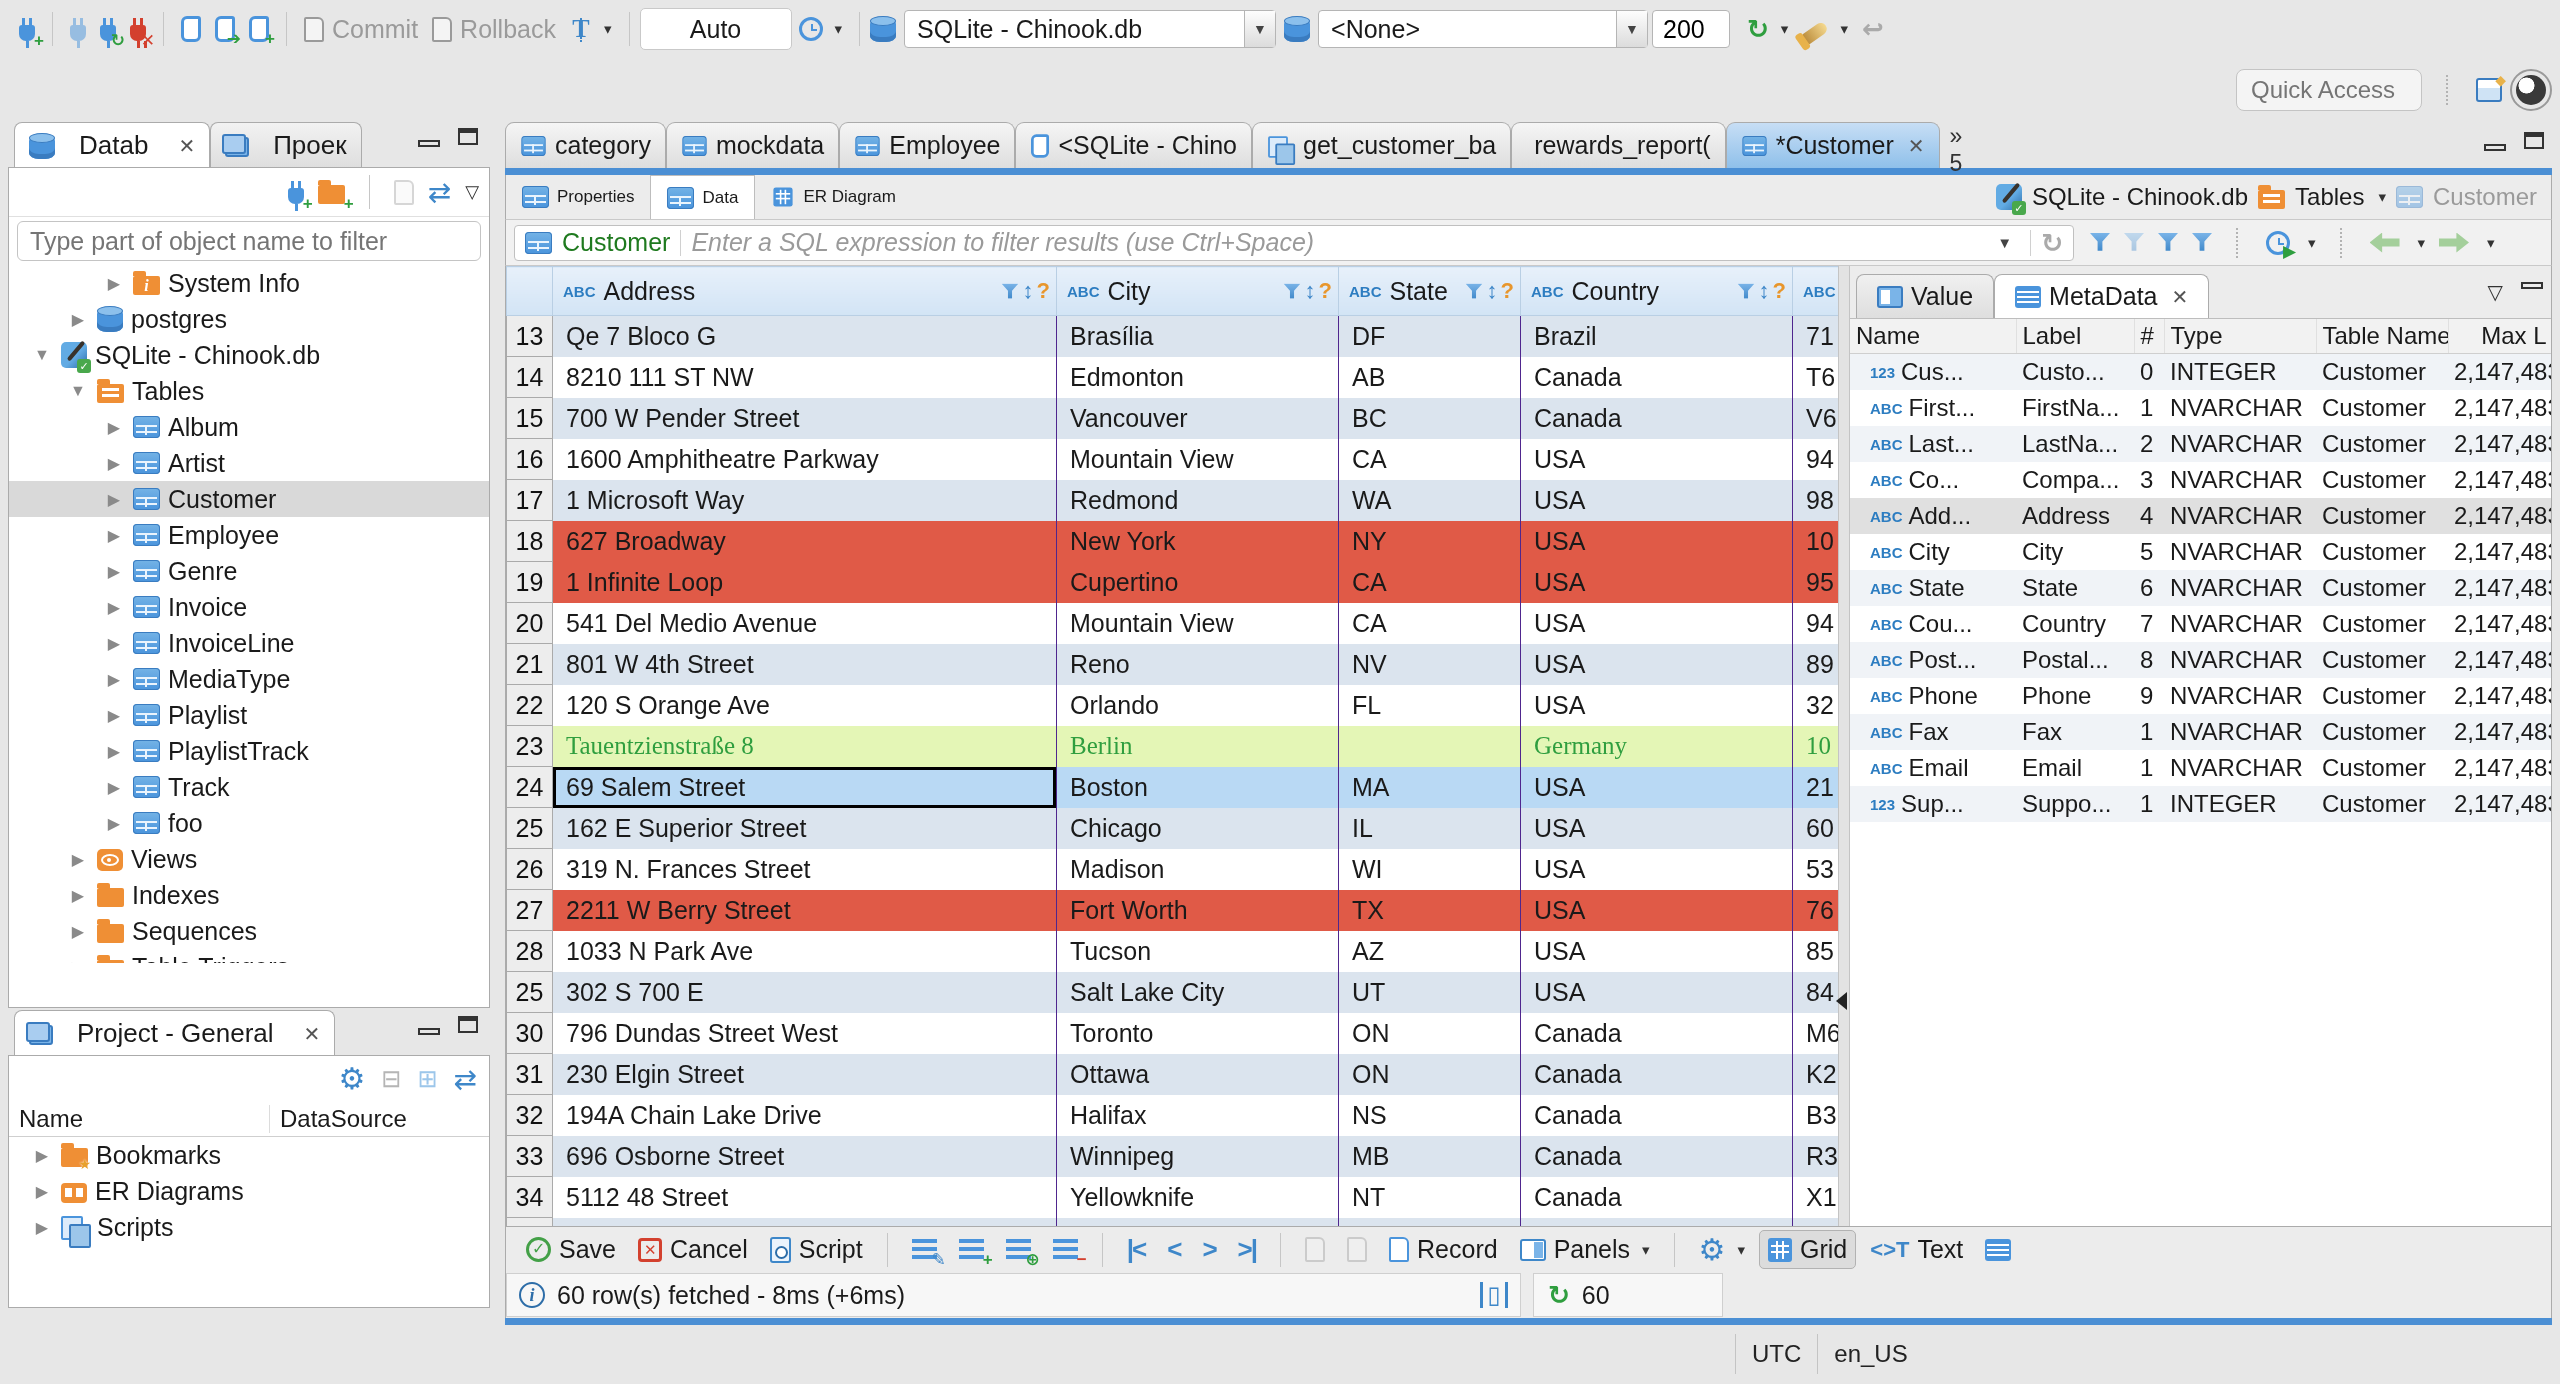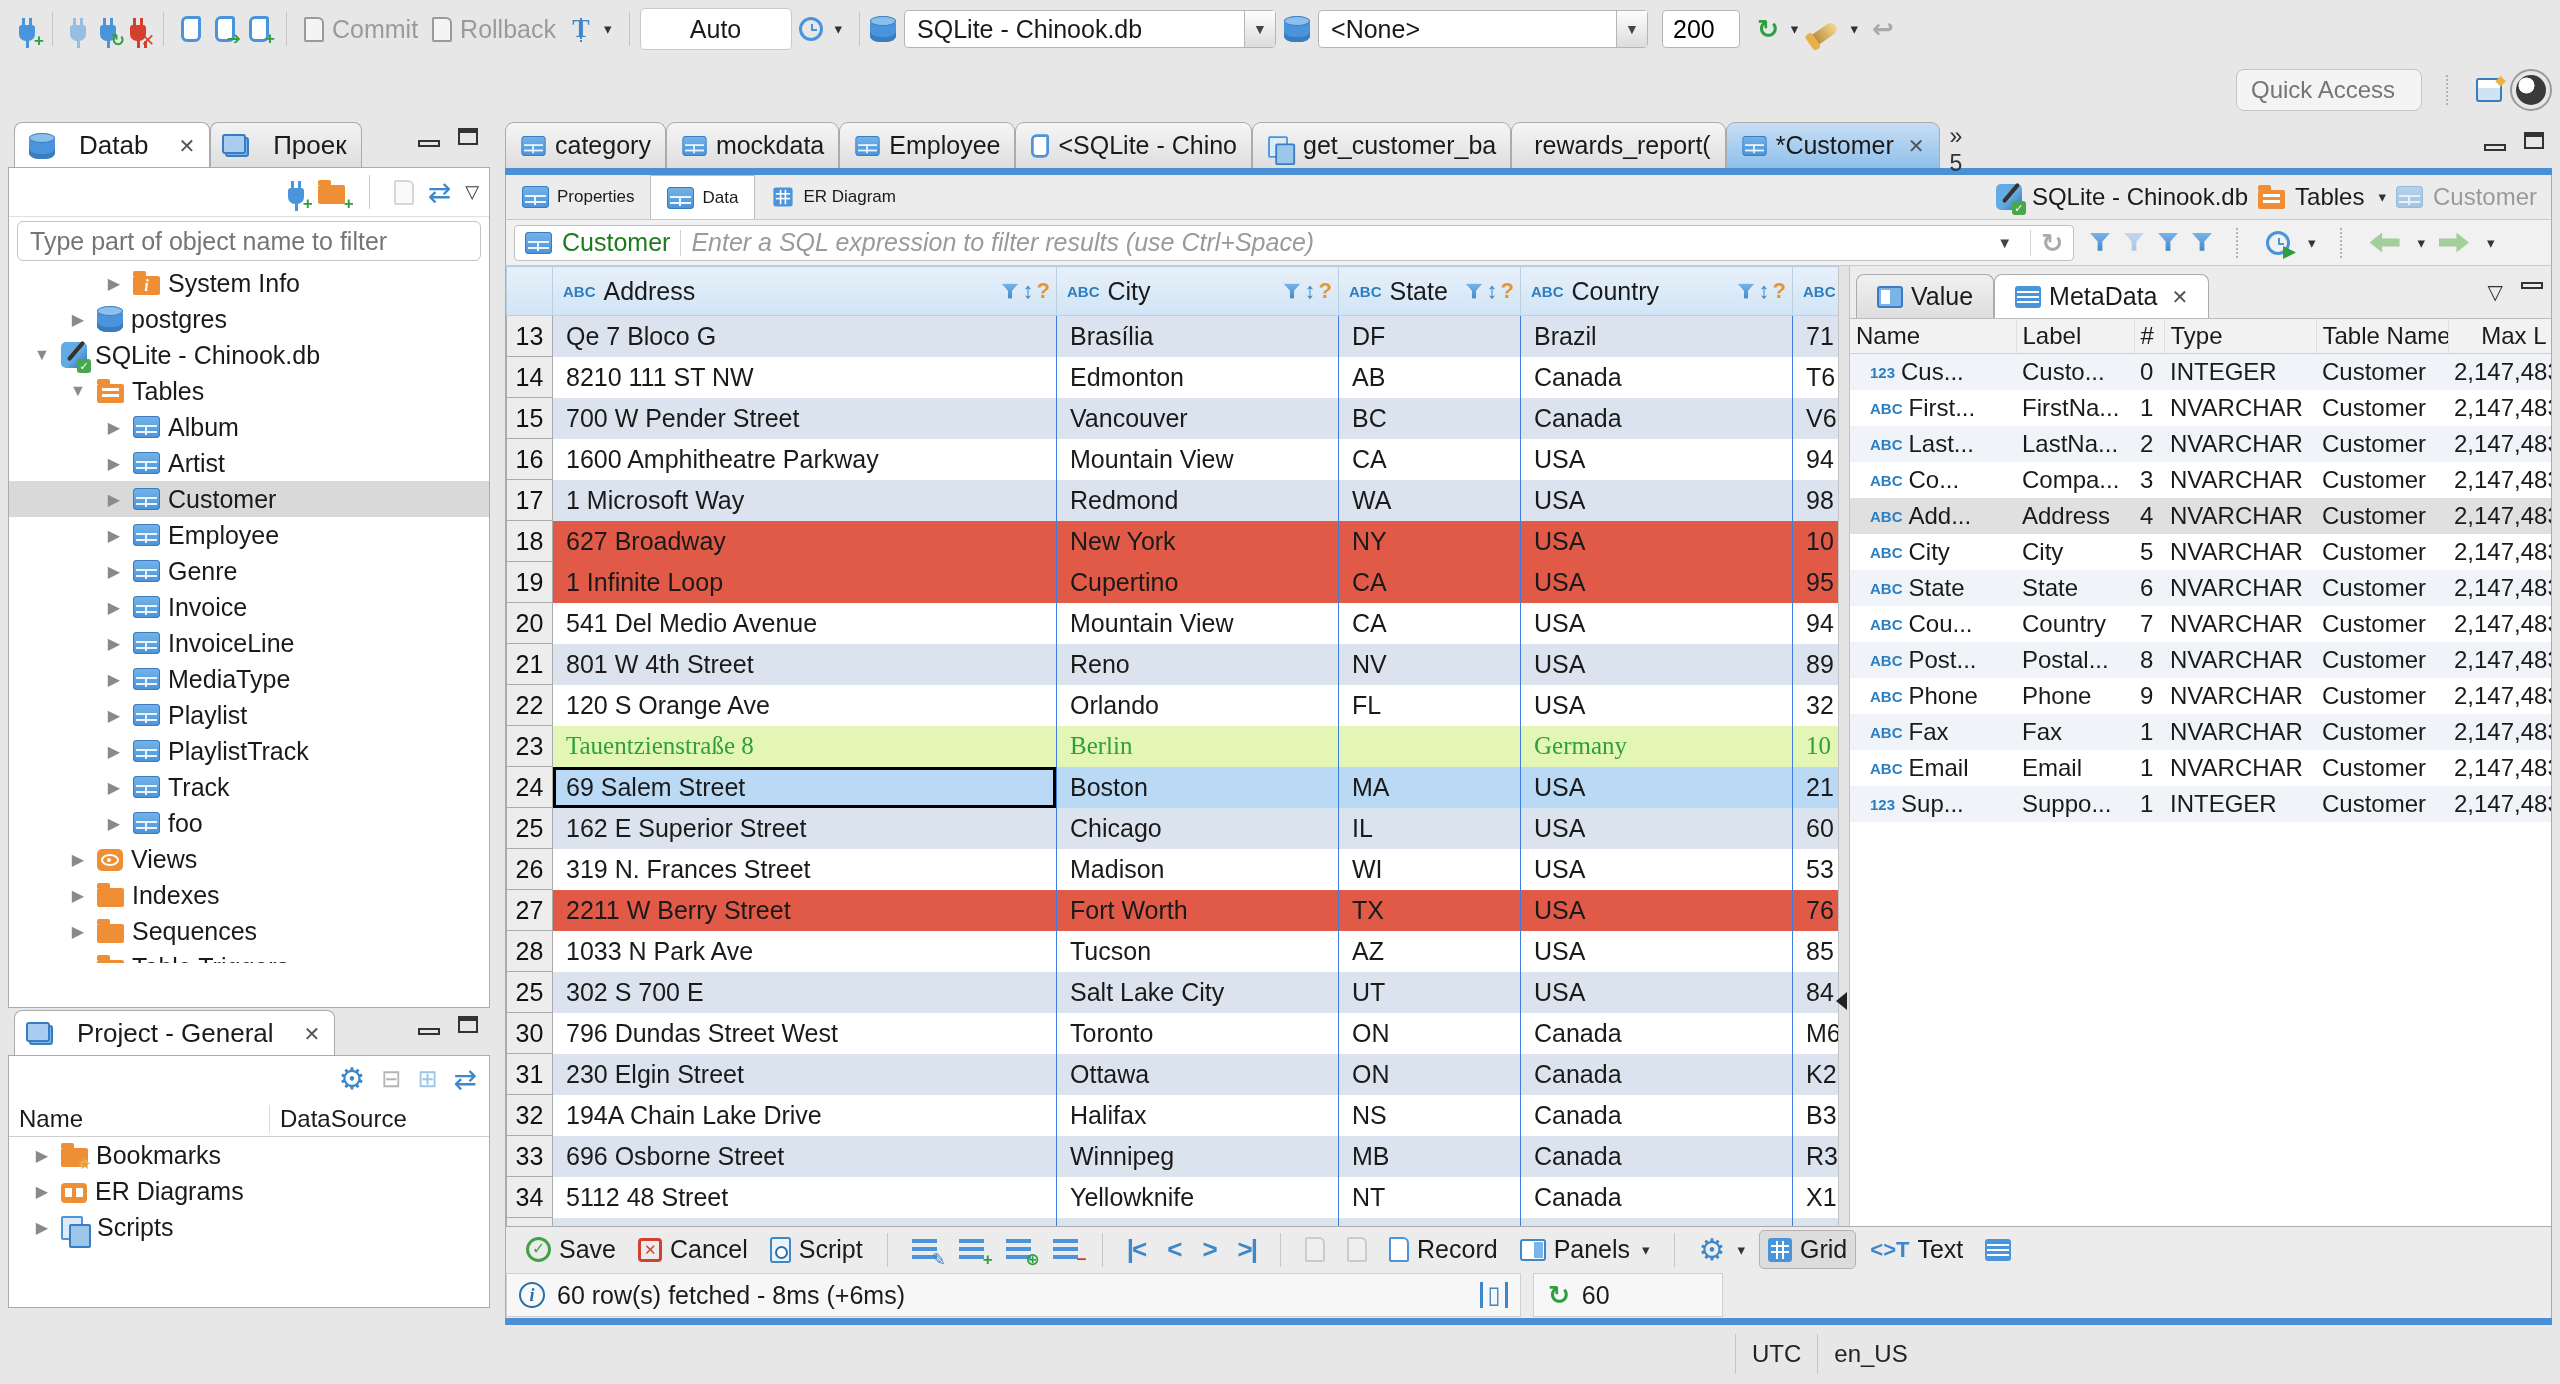--- a/index.html
+++ b/index.html
@@ -137,21 +137,21 @@
   .subtab{display:flex;align-items:center;gap:8px;font-size:17px;padding:0 16px;height:44px;}
   .subtab.active{background:#fff;border:1px solid #bdbdbd;border-bottom:none;box-sizing:border-box;}
   #breadcrumb{margin-left:auto;display:flex;align-items:center;gap:10px;padding-right:14px;font-size:24px;}
   #breadcrumb .dim{color:#9a9a9a;}
   #filterrow{height:46px;background:#f1f1f1;border-bottom:1px solid #c9c9c9;display:flex;align-items:center;padding:0 8px;border-left:1px solid #ababab;border-right:1px solid #ababab;box-sizing:border-box;}
   #filterfield{flex:0 0 1560px;height:36px;background:#fff;border:1px solid #c0c0c0;border-radius:4px;display:flex;align-items:center;padding:0 10px;gap:10px;box-sizing:border-box;}
   #filterfield .tname{color:#1f7a1f;font-size:25px;}
   #filterfield .fdiv{width:1px;height:26px;background:#d0d0d0;}
   #filterfield .phold{color:#9a9a9a;font-style:italic;font-size:25px;flex:1;white-space:nowrap;overflow:hidden;}
   #filterfield .fdd{font-size:15px;color:#444;padding:0 8px;}
-  #results{position:relative;height:960px;background:#3b82f6;border-left:1px solid #ababab;border-right:1px solid #ababab;box-sizing:border-box;overflow:hidden;}
+  #results{position:relative;height:960px;background:#4c1d95;border-left:1px solid #ababab;border-right:1px solid #ababab;box-sizing:border-box;overflow:hidden;}
 
   
   #grid{position:absolute;left:0;top:0;width:1332px;height:960px;overflow:hidden;}
   #gridtbl{border-collapse:collapse;table-layout:fixed;width:1332px;}
   #gridtbl col.c-rn{width:46px;} #gridtbl col.c-addr{width:504px;} #gridtbl col.c-city{width:282px;}
   #gridtbl col.c-state{width:182px;} #gridtbl col.c-ctry{width:272px;} #gridtbl col.c-last{width:46px;}
   #gridtbl th{height:48px;background:linear-gradient(#e7f0fa,#d2e4f5);border:1px solid #b9cfe4;font-weight:400;font-size:25px;text-align:left;padding:0 6px 0 10px;overflow:hidden;white-space:nowrap;}
   #gridtbl th .hwrap{display:flex;align-items:center;gap:8px;}
   #gridtbl th .hicons{margin-left:auto;display:flex;align-items:center;gap:3px;}
   .abc{font-size:15px;font-weight:700;color:#2d7dc1;flex:none;}
@@ -272,21 +272,21 @@
           <span>▼</span>
         </span>
     </div>
     <span class="ic db-icon" style="margin:0 8px;"></span>
     <div class="combo" style="width:330px;">
       <span class="cval" style="flex:1;">&lt;None&gt;</span>
       <span class="dd">
           <span>▼</span>
         </span>
     </div>
-    <input id="fetch-input" style="margin-left: 14px;" value="200">
+    <input id="fetch-input" style="margin-left: 4px;" value="200">
     <div class="tbtn" style="margin-left:10px;">
         <span class="refresh-glyph green">↻</span>
         <span class="caret">▾</span>
       </div>
     <div class="tbtn">
         <span class="ic flash-icon"></span>
         <span class="caret">▾</span>
       </div>
     <div class="tbtn">
         <span class="refresh-glyph grayed">↩</span>

